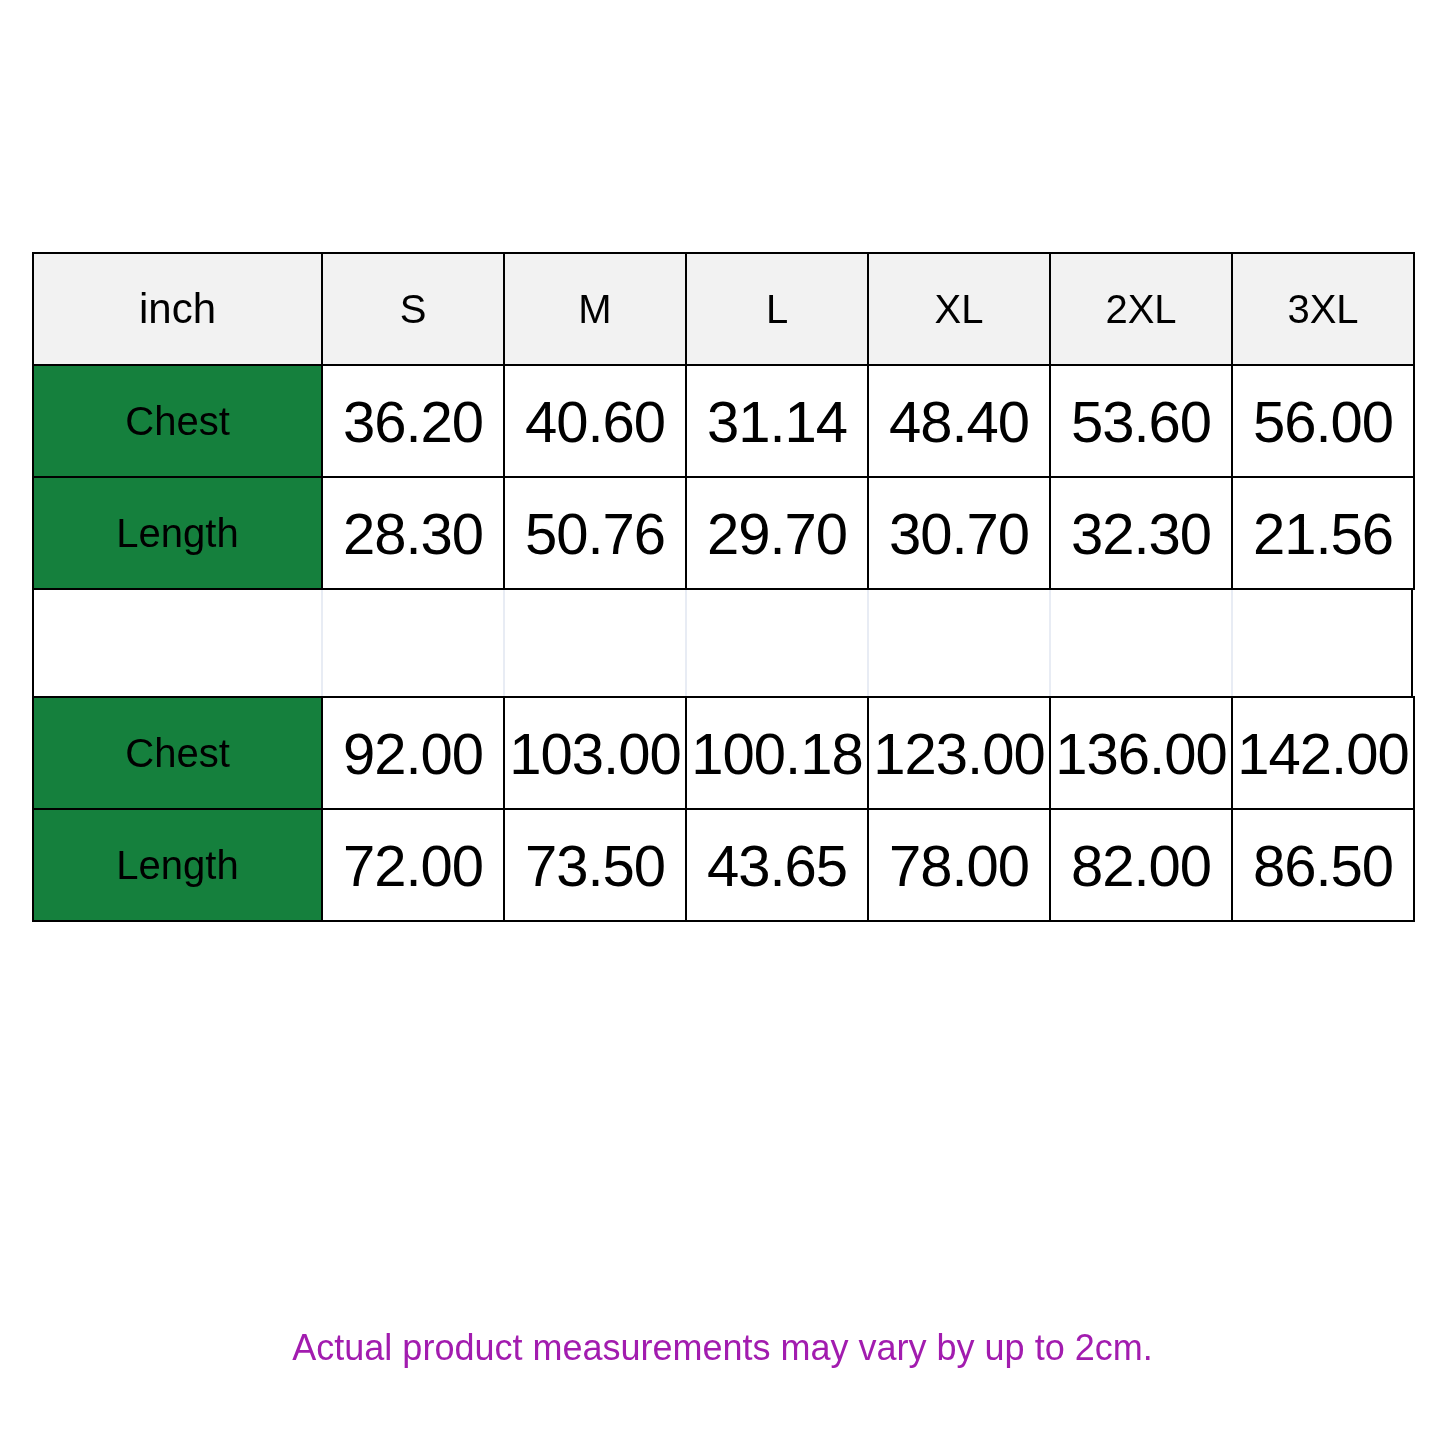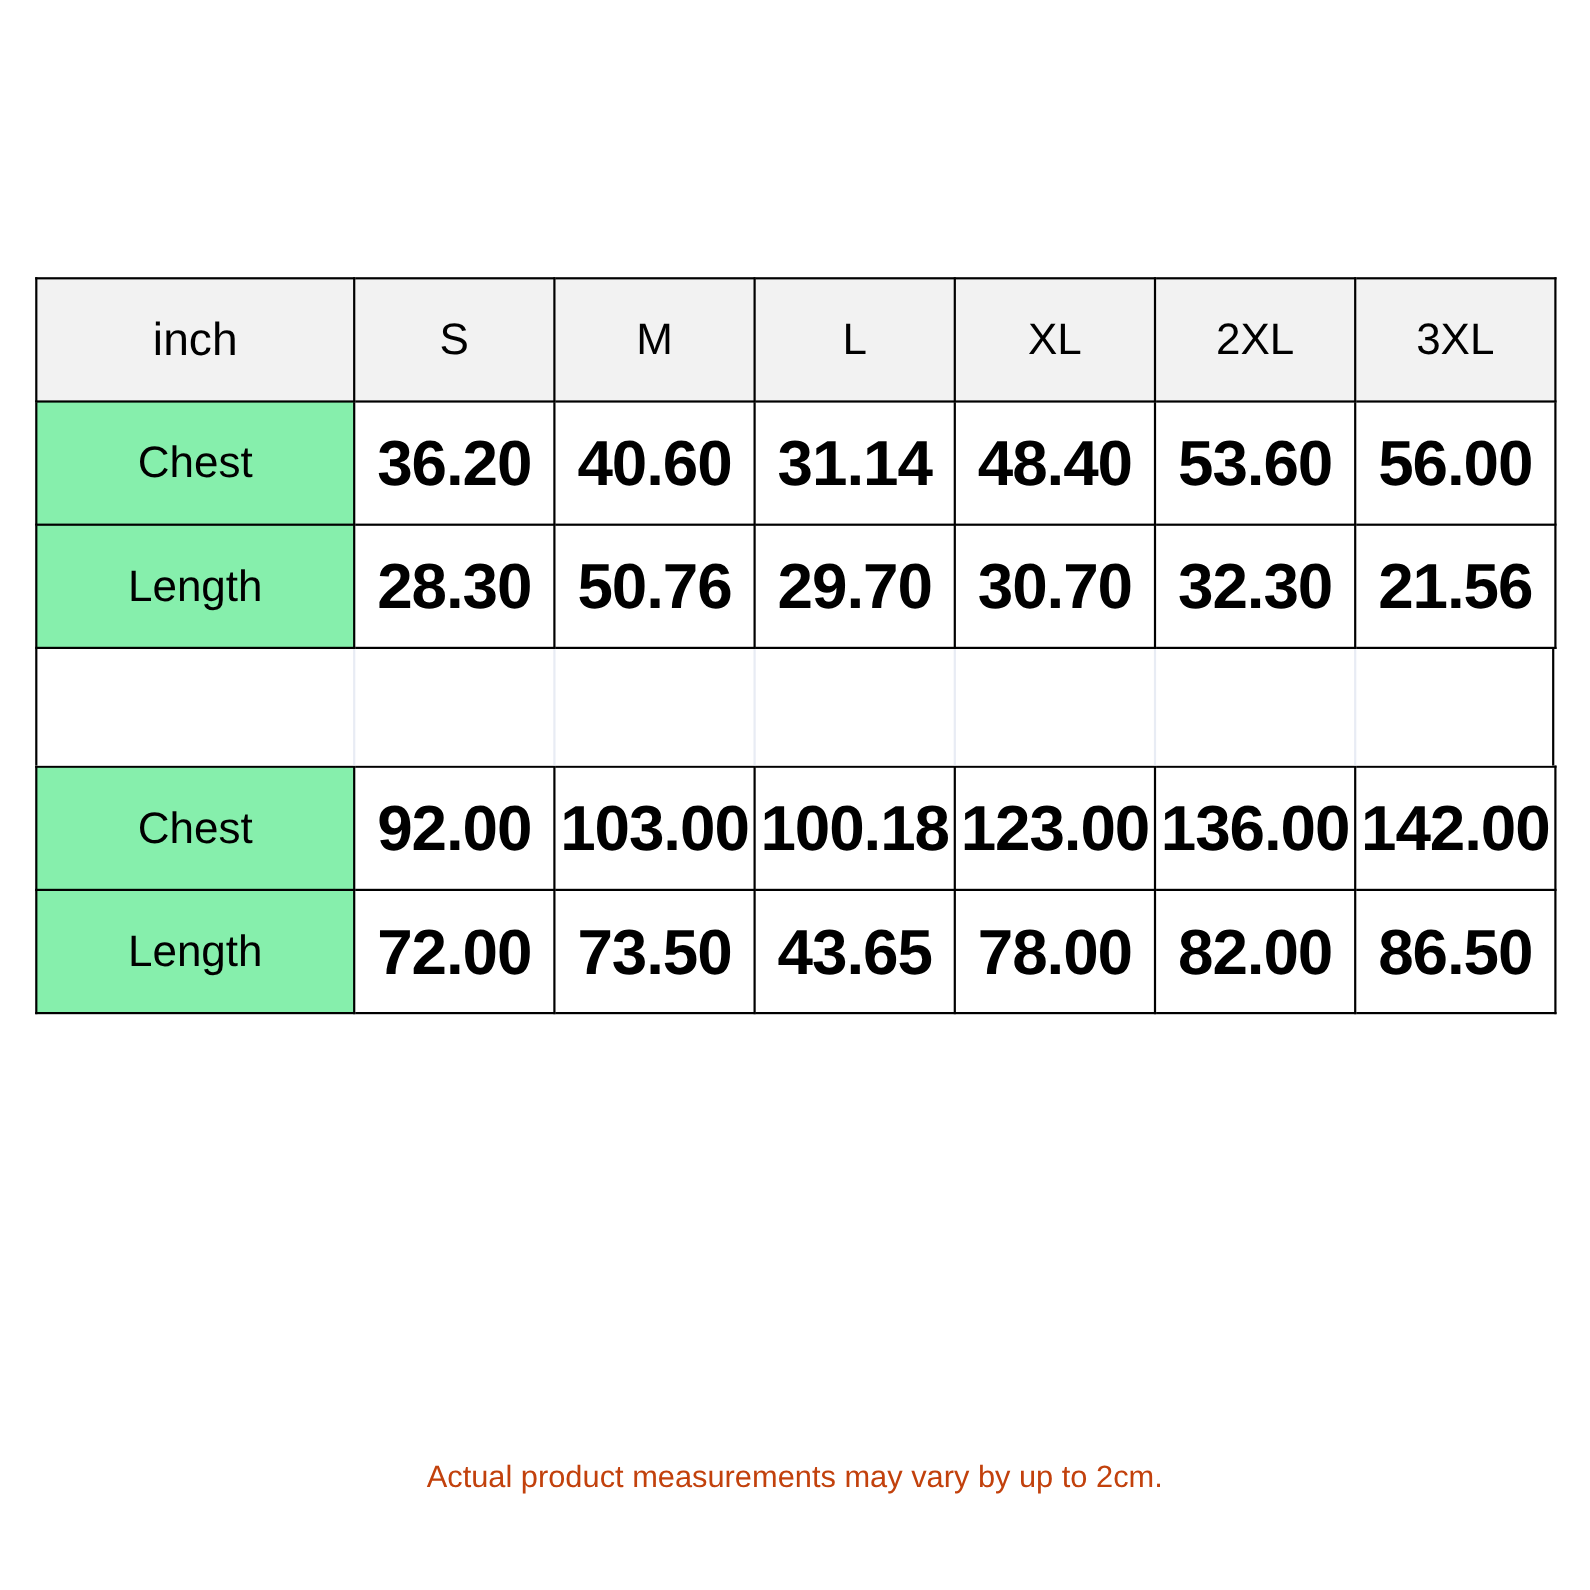--- a/index.html
+++ b/index.html
@@ -45,28 +45,28 @@
   }
   td.hdr {
     background: #f2f2f2;
     font-size: 40px;
     font-weight: 400;
   }
   td.hdr.unit {
     font-size: 42px;
   }
   td.rowlabel {
-    background: #86efac;
+    background: #15803d;
     font-size: 40px;
     font-weight: 400;
   }
   td.val {
     background: #ffffff;
     font-size: 58px;
-    font-weight: 700;
+    font-weight: 400;
     letter-spacing: -1px;
   }
   
   .spacer-band {
     position: relative;
     width: 1381px;
     height: 106px;
     background: #ffffff;
     border-left: 2px solid #000000;
     border-right: 2px solid #000000;
@@ -78,22 +78,22 @@
     bottom: 0;
     width: 2px;
     background: #e8ecf4;
   }
   .note {
     position: absolute;
     left: 0;
     right: 0;
     top: 1075px;
     text-align: center;
-    font-size: 28px;
-    color: #c2410c;
+    font-size: 36px;
+    color: #a21caf;
   }
 </style>
 </head>
 <body>
 
 <div class="page">
 
   <div class="chart-wrap">
 
     <table class="size-table">

